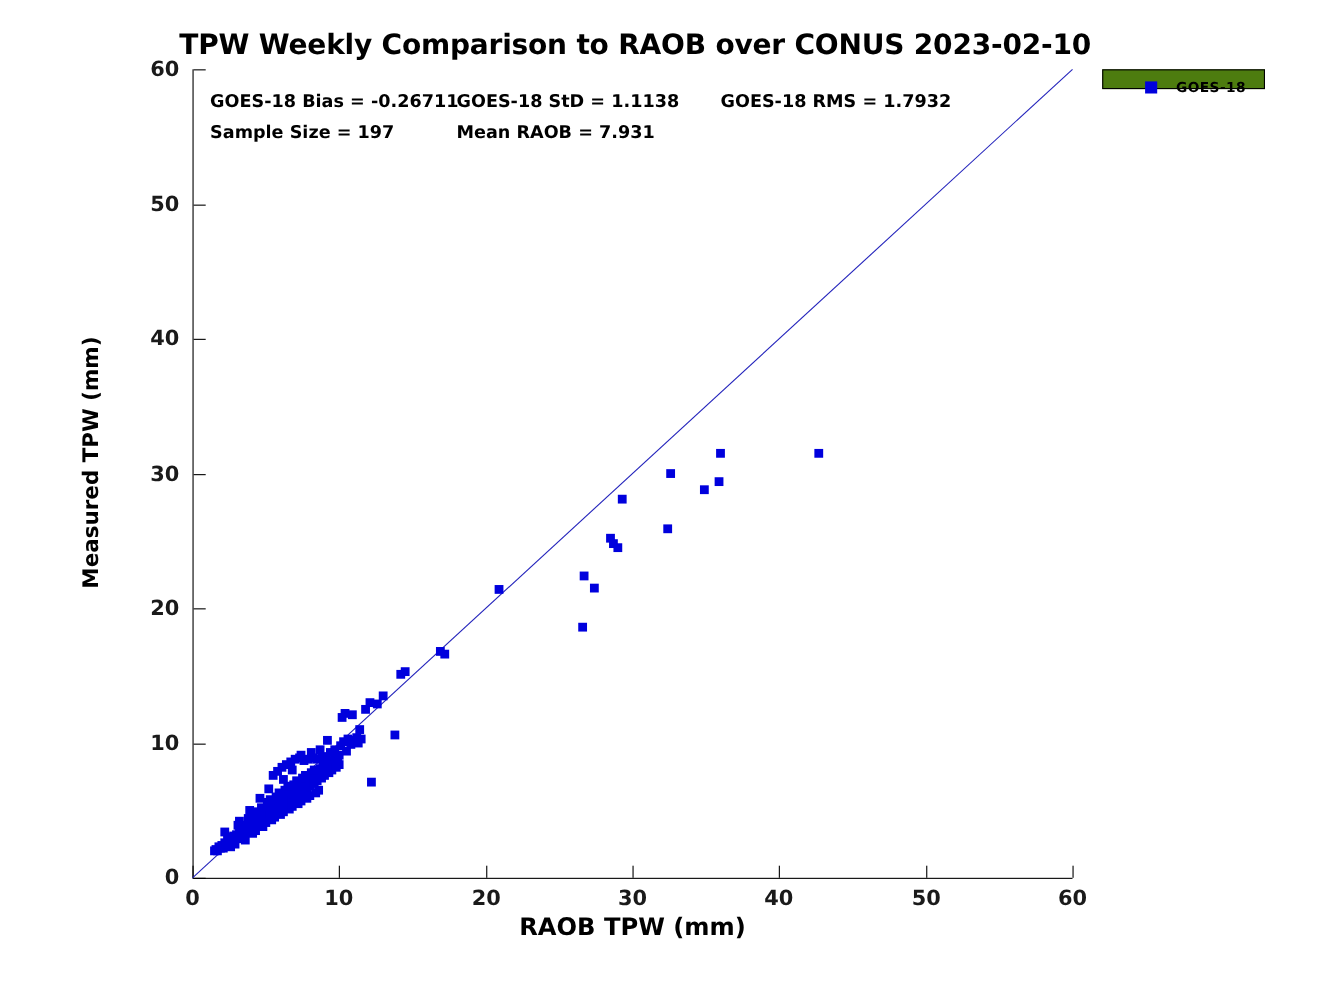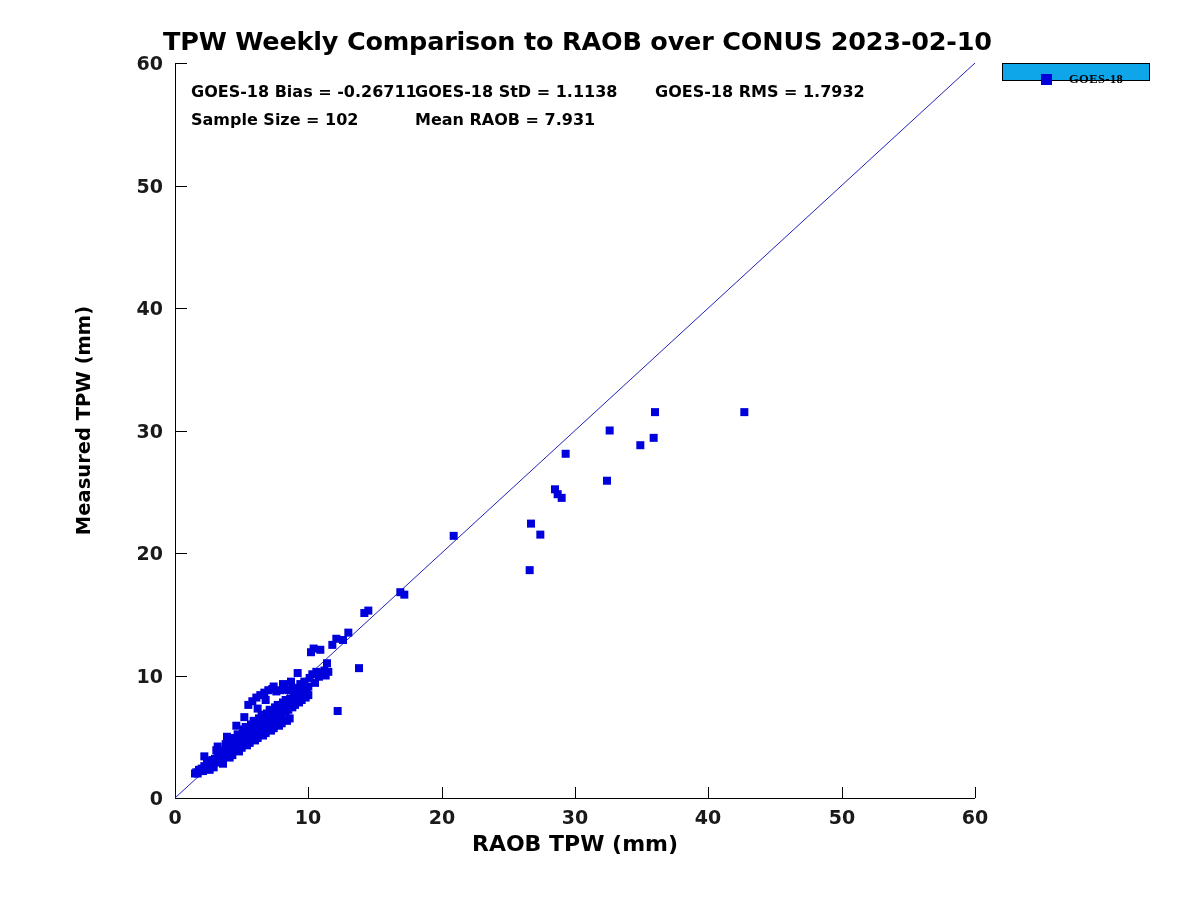--- a/index.html
+++ b/index.html
@@ -112,23 +112,22 @@
     white-space: nowrap;
   }
   
   #legend-box {
     position: absolute;
     left: 957px;
     top: 63px;
     width: 148px;
     height: 18px;
     border: 1.4px solid #000000;
-    background: #0ea5e9;
+    background: #4d7c0f;
     box-sizing: border-box;
-    font-family: Liberation Serif, serif;
   }
   #legend-swatch {
     position: absolute;
     left: 38px;
     top: 10px;
     width: 11px;
     height: 11px;
     background: #0000dd;
   }
   #legend-label {
@@ -153,21 +152,21 @@
 </head>
 <body>
 
 <div id="figure">
 
   <div id="chart-title">TPW Weekly Comparison to RAOB over CONUS 2023-02-10</div>
 
   <div class="stat-text" style="left:146px; top:82px;">GOES-18 Bias = -0.26711</div>
   <div class="stat-text" style="left:370px; top:82px;">GOES-18 StD = 1.1138</div>
   <div class="stat-text" style="left:610px; top:82px;">GOES-18 RMS = 1.7932</div>
-  <div class="stat-text" style="left:146px; top:110px;">Sample Size = 102</div>
+  <div class="stat-text" style="left:146px; top:110px;">Sample Size = 197</div>
   <div class="stat-text" style="left:370px; top:110px;">Mean RAOB = 7.931</div>
 
   <div id="axis-left"></div>
   <div id="axis-bottom"></div>
 
   <div class="tick-y" style="top:798px;"></div>
   <div class="tick-y" style="top:676px;"></div>
   <div class="tick-y" style="top:553px;"></div>
   <div class="tick-y" style="top:431px;"></div>
   <div class="tick-y" style="top:308px;"></div>

